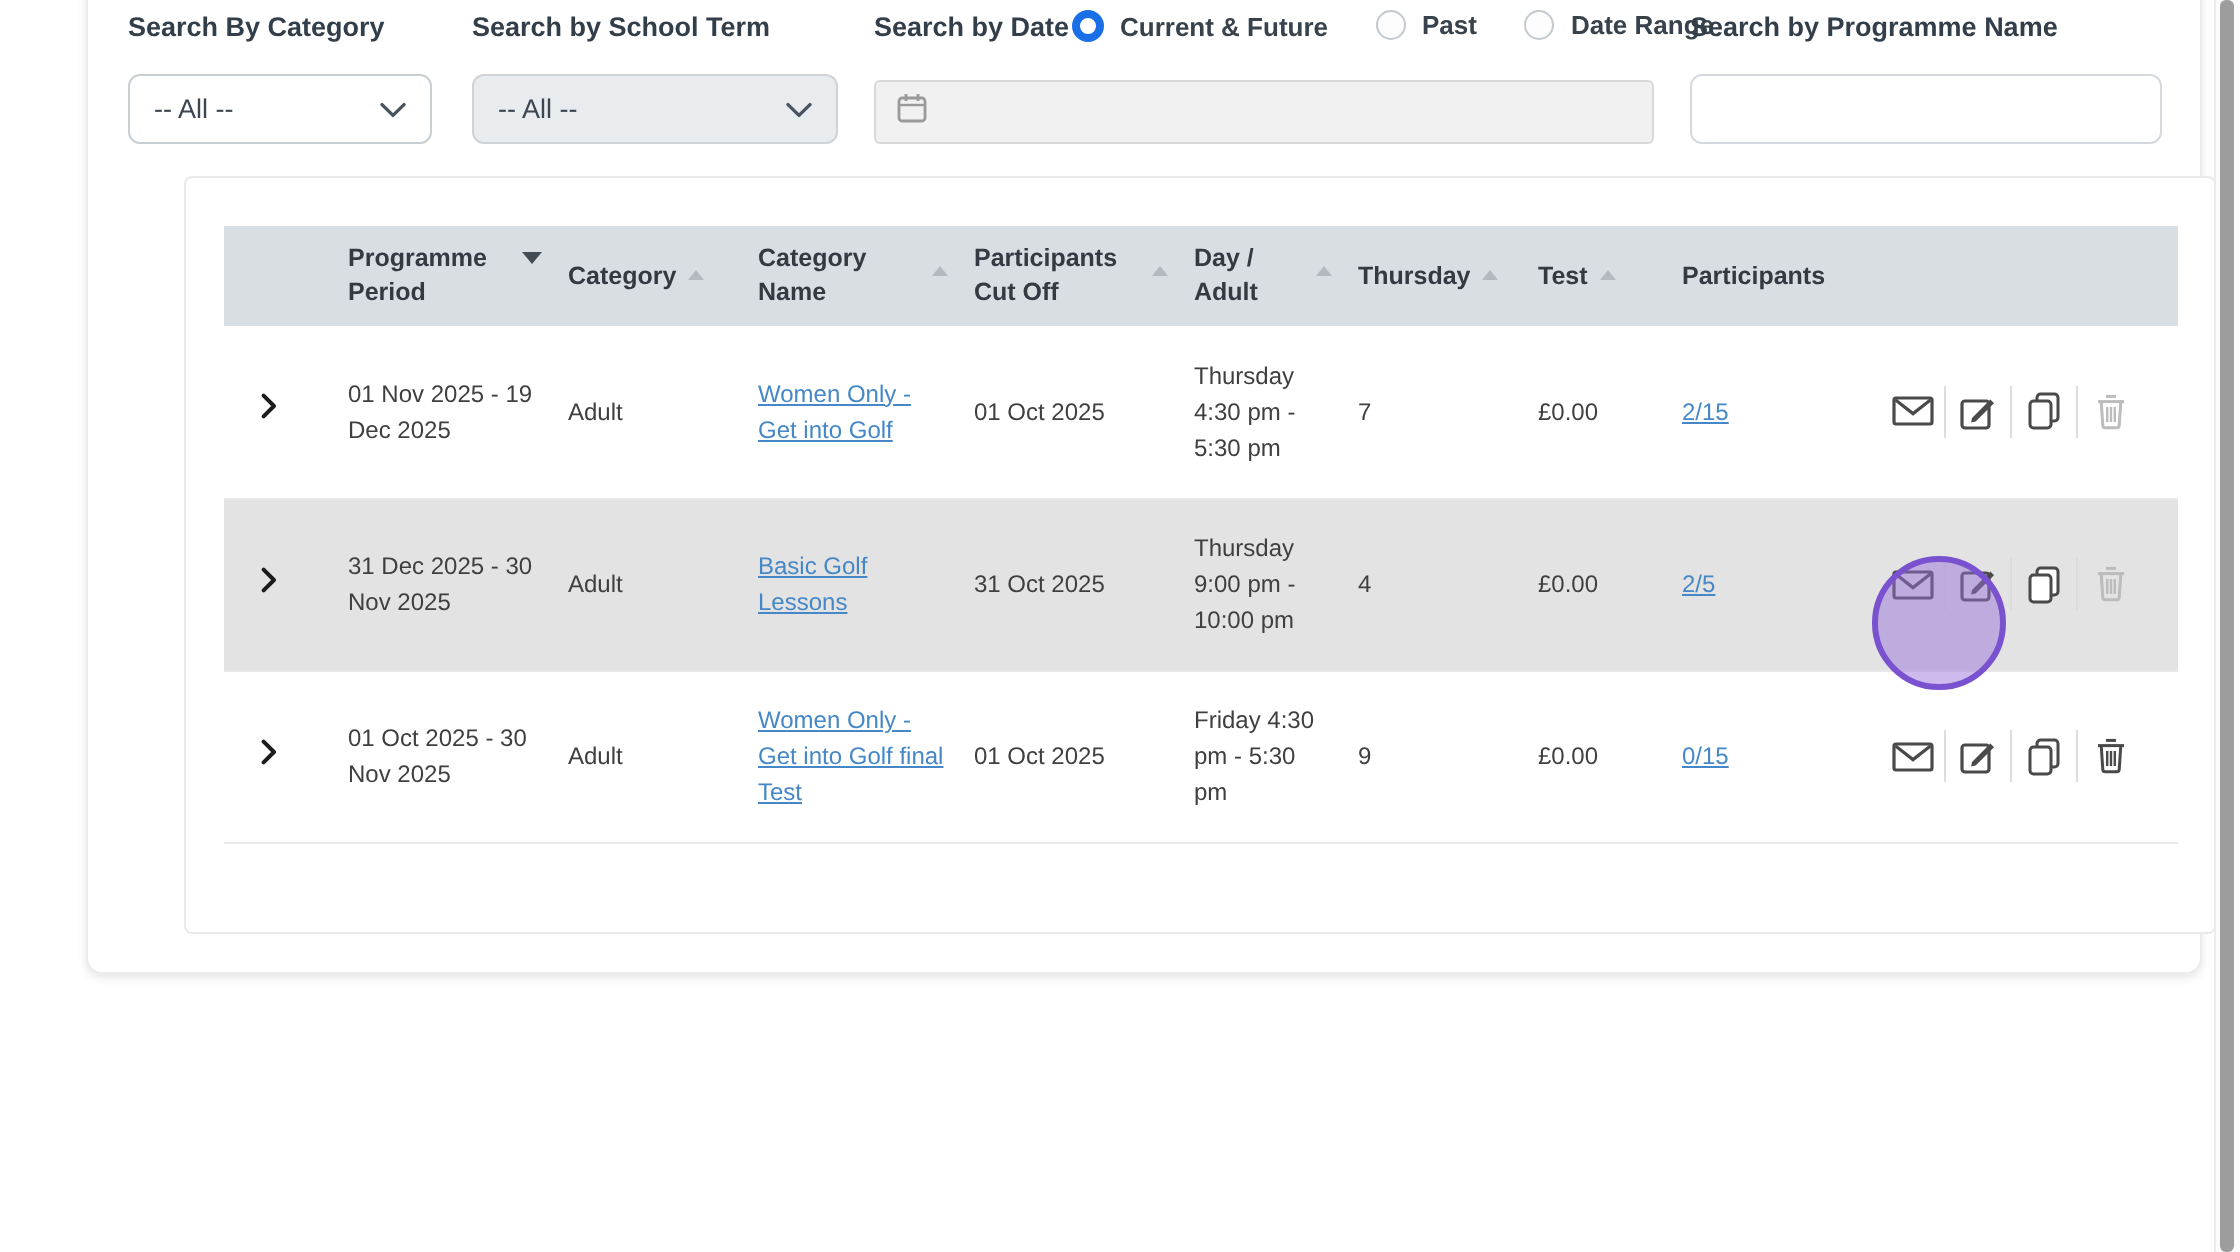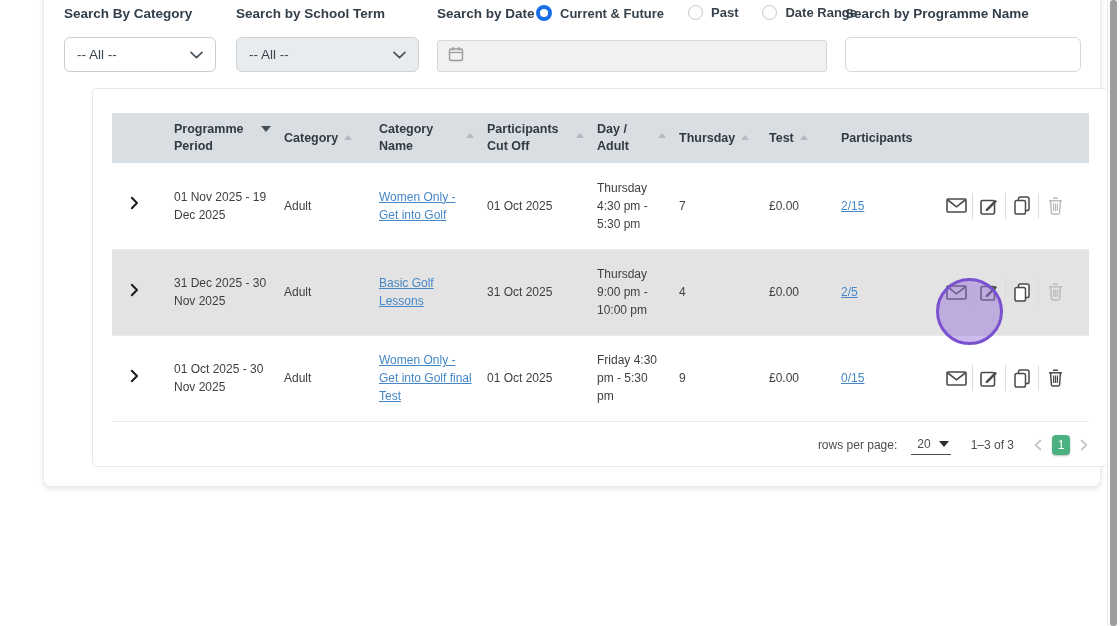--- a/index.html
+++ b/index.html
@@ -344,41 +344,18 @@
                   <path d="M5.6 6.5 V14 M7.5 6.5 V14 M9.4 6.5 V14" stroke="currentColor" stroke-width="1.2"></path>
                 </svg>
               </span>
           </div>
         </td>
       </tr>
 
     </tbody>
   </table>
 
-  <div class="tfooter">
-    <div class="rpp">
-      <span>rows per page:</span>
-      <span class="rpp-select">
-        <span>20</span>
-        <span class="caret-down"></span>
-      </span>
-    </div>
-    <span>1–3 of 3</span>
-    <div class="pager">
-      <span class="pg-chevron">
-          <svg width="8" height="12" viewBox="0 0 8 12">
-            <path d="M6.5 1.5 L1.5 6 L6.5 10.5" stroke="currentColor" stroke-width="1.8" fill="none" stroke-linecap="round" stroke-linejoin="round"></path>
-          </svg>
-        </span>
-      <span class="pg-num">1</span>
-      <span class="pg-chevron">
-          <svg width="8" height="12" viewBox="0 0 8 12">
-            <path d="M1.5 1.5 L6.5 6 L1.5 10.5" stroke="currentColor" stroke-width="1.8" fill="none" stroke-linecap="round" stroke-linejoin="round"></path>
-          </svg>
-        </span>
-    </div>
-  </div>
 </div>
 
 <div class="click-circle"></div>
 
 <div class="scroll-track"></div>
 <div class="scroll-thumb"></div>
 
 </body></html>

